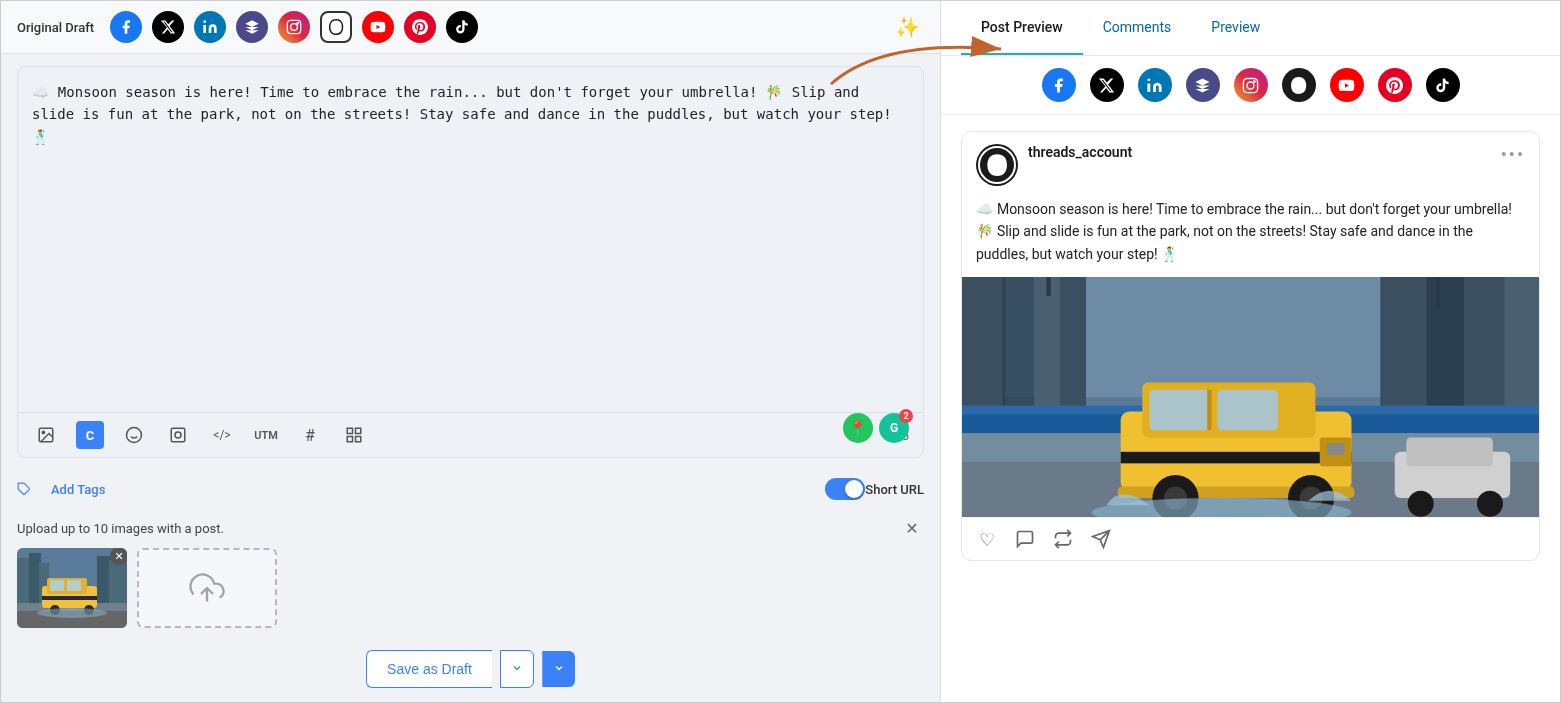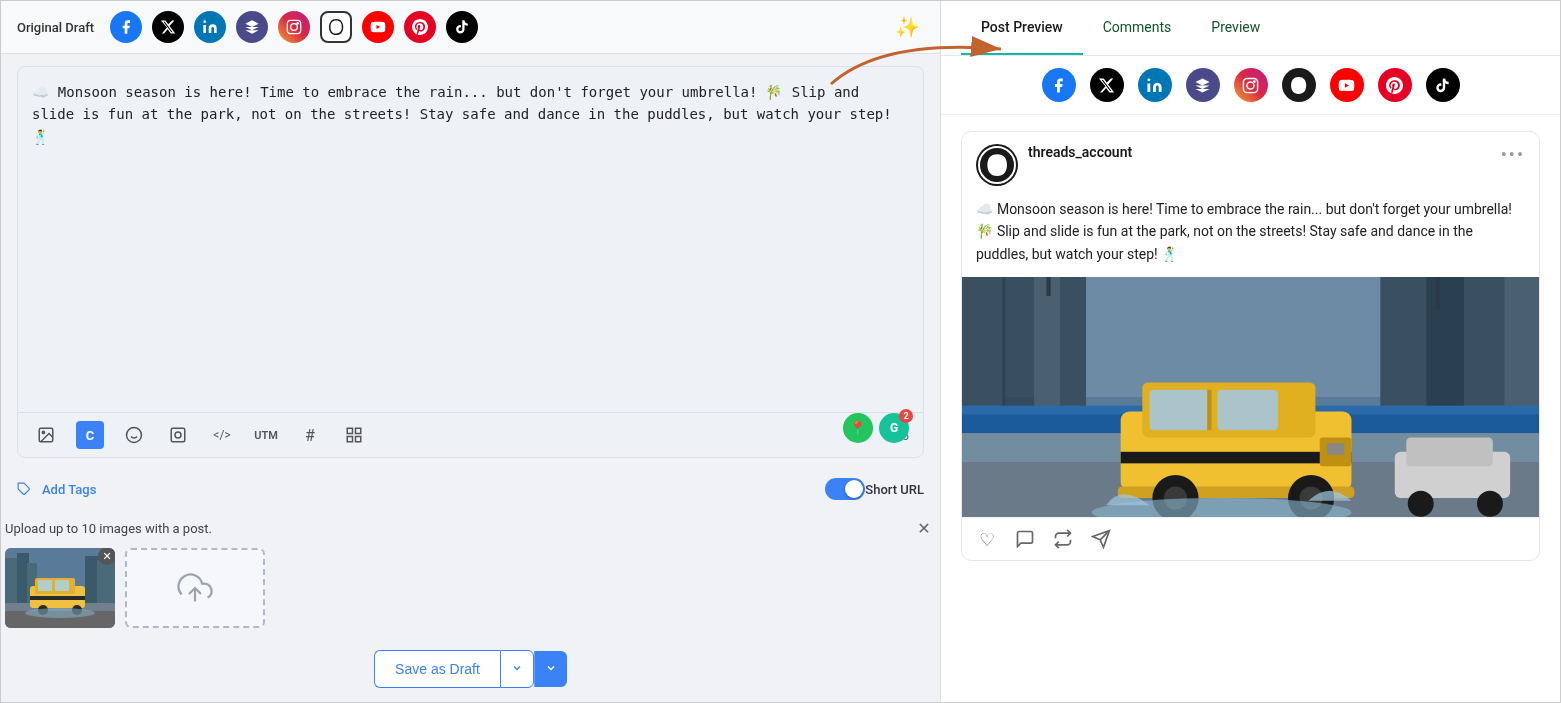--- a/index.html
+++ b/index.html
@@ -165,21 +165,21 @@
     }
     .tags-url-row {
       display: flex;
       align-items: center;
       padding: 8px 16px;
       justify-content: space-between;
     }
     .add-tags {
       display: flex;
       align-items: center;
-      gap: 11px;
+      gap: 20px;
       color: #3b82f6;
       font-size: 13px;
       cursor: pointer;
       font-weight: 500;
     }
     .short-url-row {
       display: flex;
       align-items: center;
       gap: 0;
     }
@@ -201,21 +201,21 @@
       position: absolute;
       width: 18px;
       height: 18px;
       background: white;
       border-radius: 50%;
       top: 2px;
       right: 2px;
       box-shadow: 0 1px 3px rgba(0,0,0,0.3);
     }
     .image-upload-section {
-      padding: 8px 4px;
+      padding: 8px 16px;
     }
     .upload-header {
       display: flex;
       align-items: center;
       justify-content: space-between;
       margin-bottom: 8px;
     }
     .upload-label {
       font-size: 13px;
       color: #444;
@@ -272,21 +272,21 @@
     .upload-box svg {
       width: 36px;
       height: 36px;
       color: #9ca3af;
     }
     .bottom-actions {
       display: flex;
       align-items: center;
       justify-content: center;
       padding: 14px;
-      gap: 0;
+      gap: 8px;
       margin-top: auto;
     }
     .save-draft-btn {
       padding: 10px 20px;
       border: 1.5px solid #3b82f6;
       background: white;
       color: #3b82f6;
       font-size: 14px;
       font-weight: 500;
       cursor: pointer;
@@ -338,21 +338,21 @@
     .right-header {
       display: flex;
       align-items: center;
       padding: 0 20px;
       border-bottom: 1px solid #e5e7eb;
       gap: 0;
     }
     .right-tab {
       padding: 18px 20px;
       font-size: 14px;
-      color: #14532d;
+      color: #0369a1;
       cursor: pointer;
       border-bottom: 2px solid transparent;
       font-weight: 400;
     }
     .right-tab.active {
       color: #1a1a1a;
       border-bottom: 2px solid #14b8a6;
       font-weight: 500;
     }
     .preview-platform-bar {

